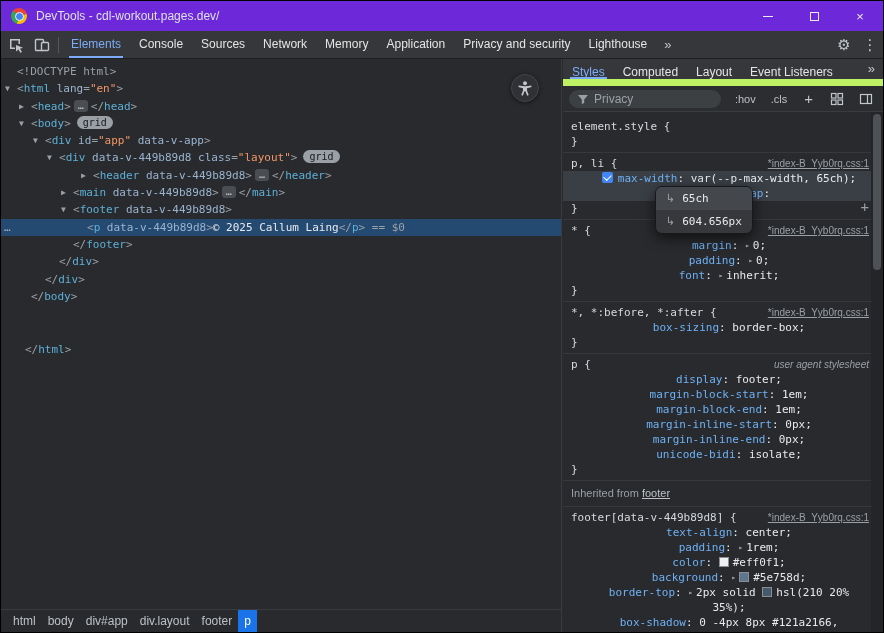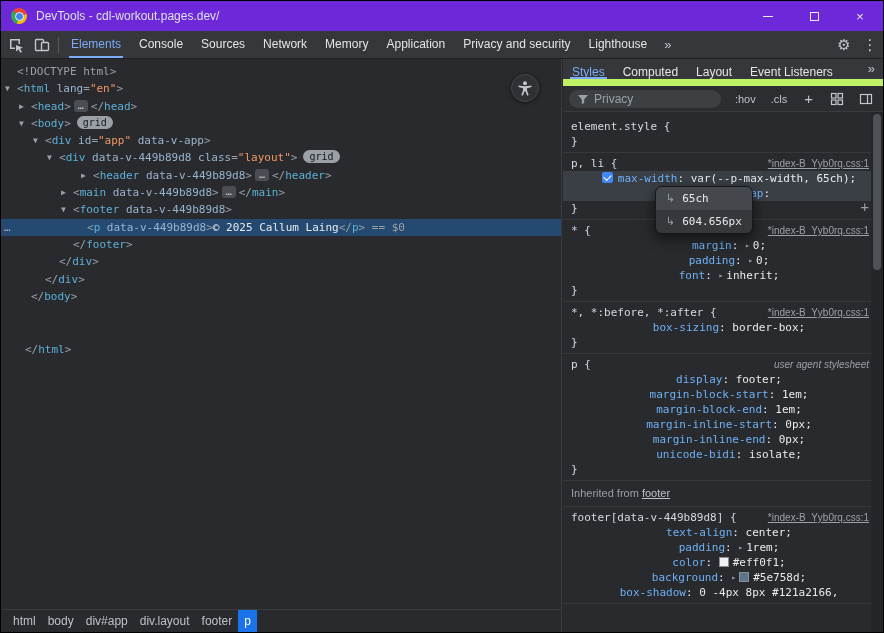--- a/index.html
+++ b/index.html
@@ -247,20 +247,21 @@
             <div class="prop"><span class="pname">unicode-bidi</span><span class="pcolon">: </span><span class="pval">isolate;</span></div>
             <div class="close-line"><span class="close-brace">}</span></div>
           </section>
           <div class="inherited"><span>Inherited from </span><span class="inh-link">footer</span></div>
           <section class="rule">
             <div class="rule-head"><span class="rule-link">*index-B_Yyb0rq.css:1</span><span class="selector">footer[data-v-449b89d8] {</span></div>
             <div class="prop"><span class="pname">text-align</span><span class="pcolon">: </span><span class="pval">center;</span></div>
             <div class="prop"><span class="pname">padding</span><span class="pcolon">: </span><span class="val-arrow">▸</span><span class="pval">1rem;</span></div>
             <div class="prop"><span class="pname">color</span><span class="pcolon">: </span><span class="swatch" style="background: rgb(239, 240, 241);"></span><span class="pval">#eff0f1;</span></div>
             <div class="prop"><span class="pname">background</span><span class="pcolon">: </span><span class="val-arrow">▸</span><span class="swatch" style="background: rgb(94, 117, 141);"></span><span class="pval">#5e758d;</span></div>
+            <div class="prop"><span class="pname">border-top</span><span class="pcolon">: </span><span class="val-arrow">▸</span><span class="pval">2px solid </span><span class="swatch" style="background: rgb(71, 89, 108);"></span><span class="pval">hsl(210 20% 35%);</span></div>
             <div class="prop"><span class="pname">box-shadow</span><span class="pcolon">: </span><span class="pval">0 -4px 8px </span><span class="pval">#121a2166</span><span class="pval">, </span></div>
           </section>
         </div>
       <div class="value-tooltip">
           <div class="tt-row">
             <span class="tt-arrow">↳</span>
             <span class="tt-val">65ch</span>
           </div>
           <div class="tt-row">
             <span class="tt-arrow">↳</span>

